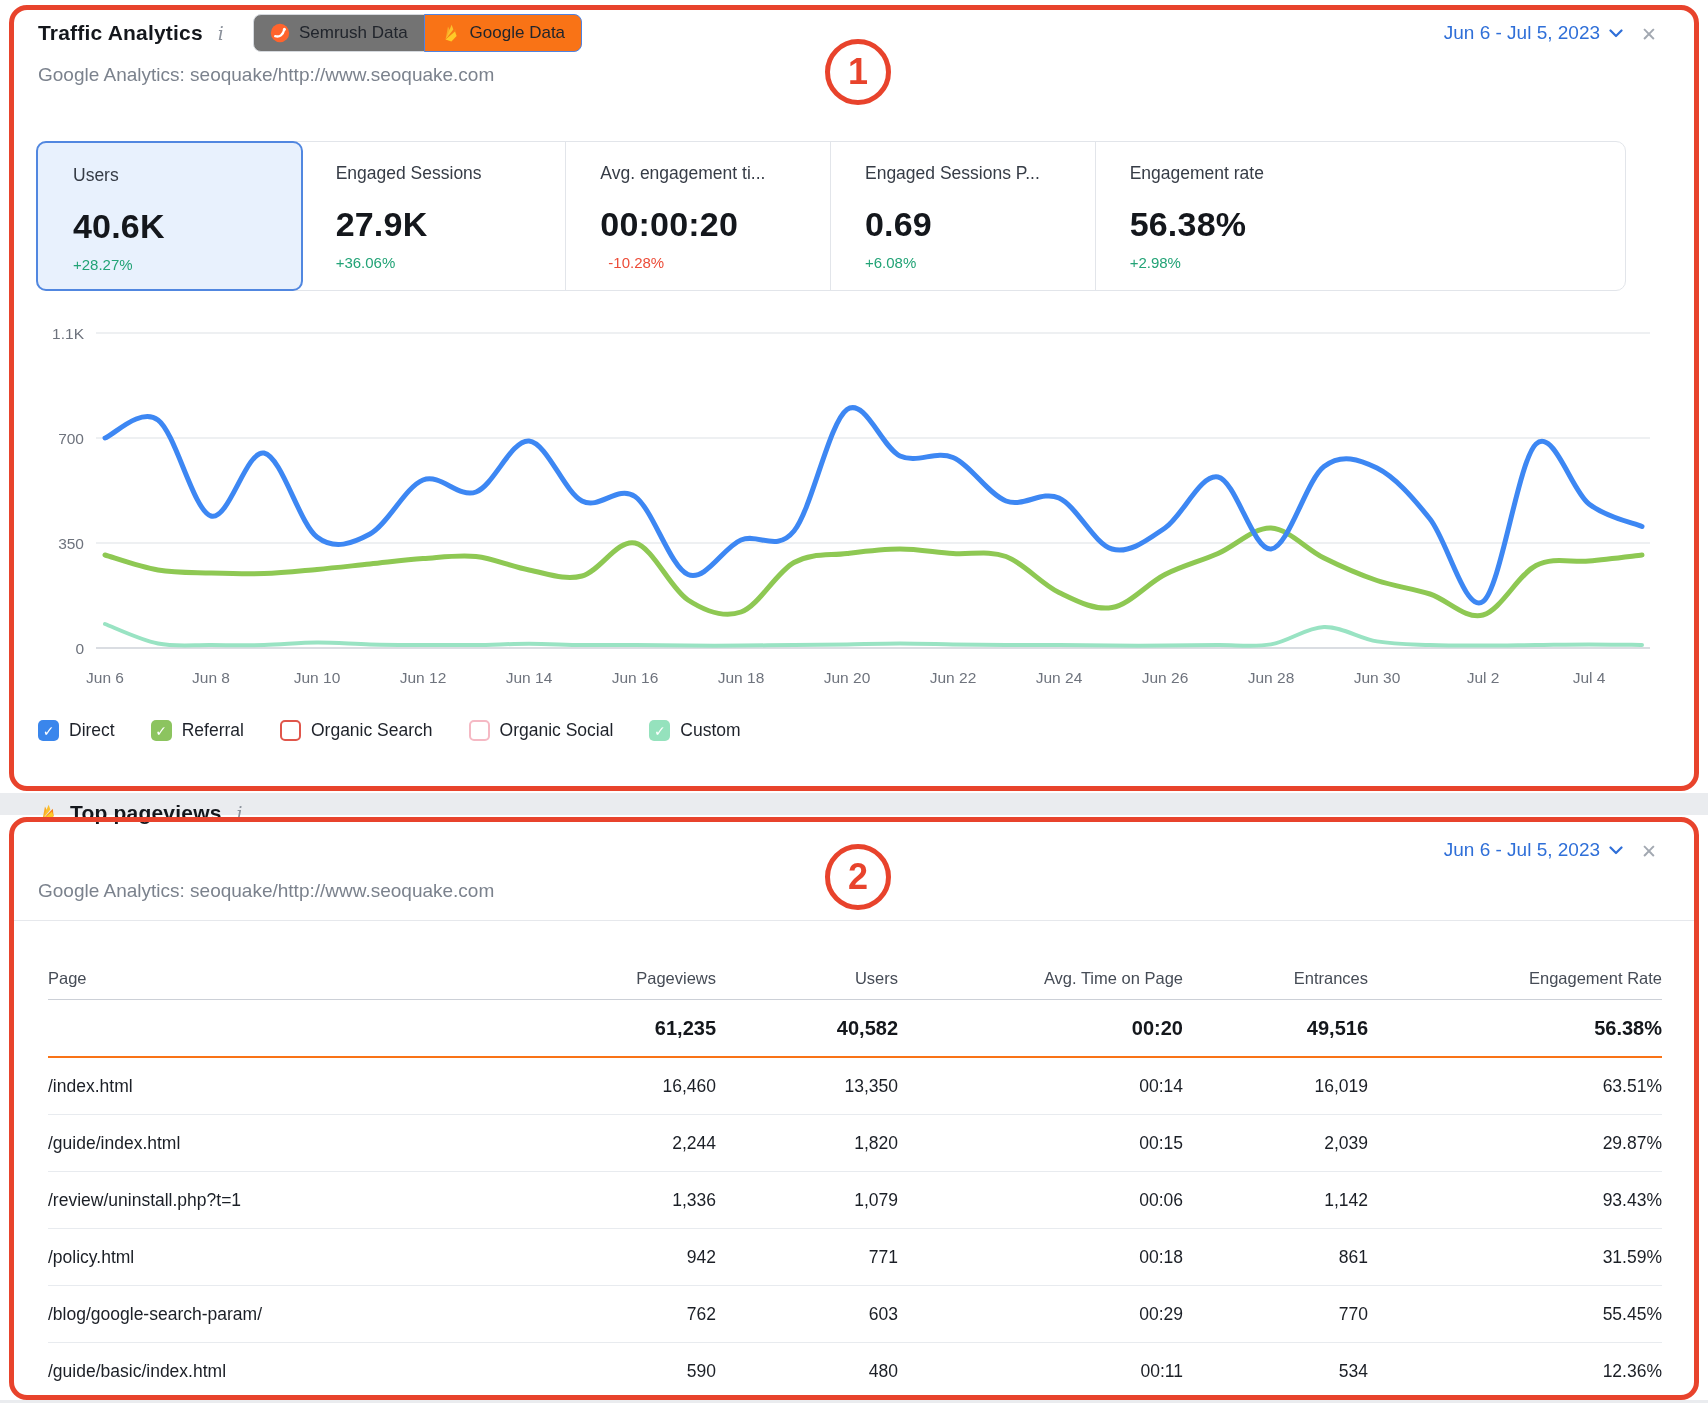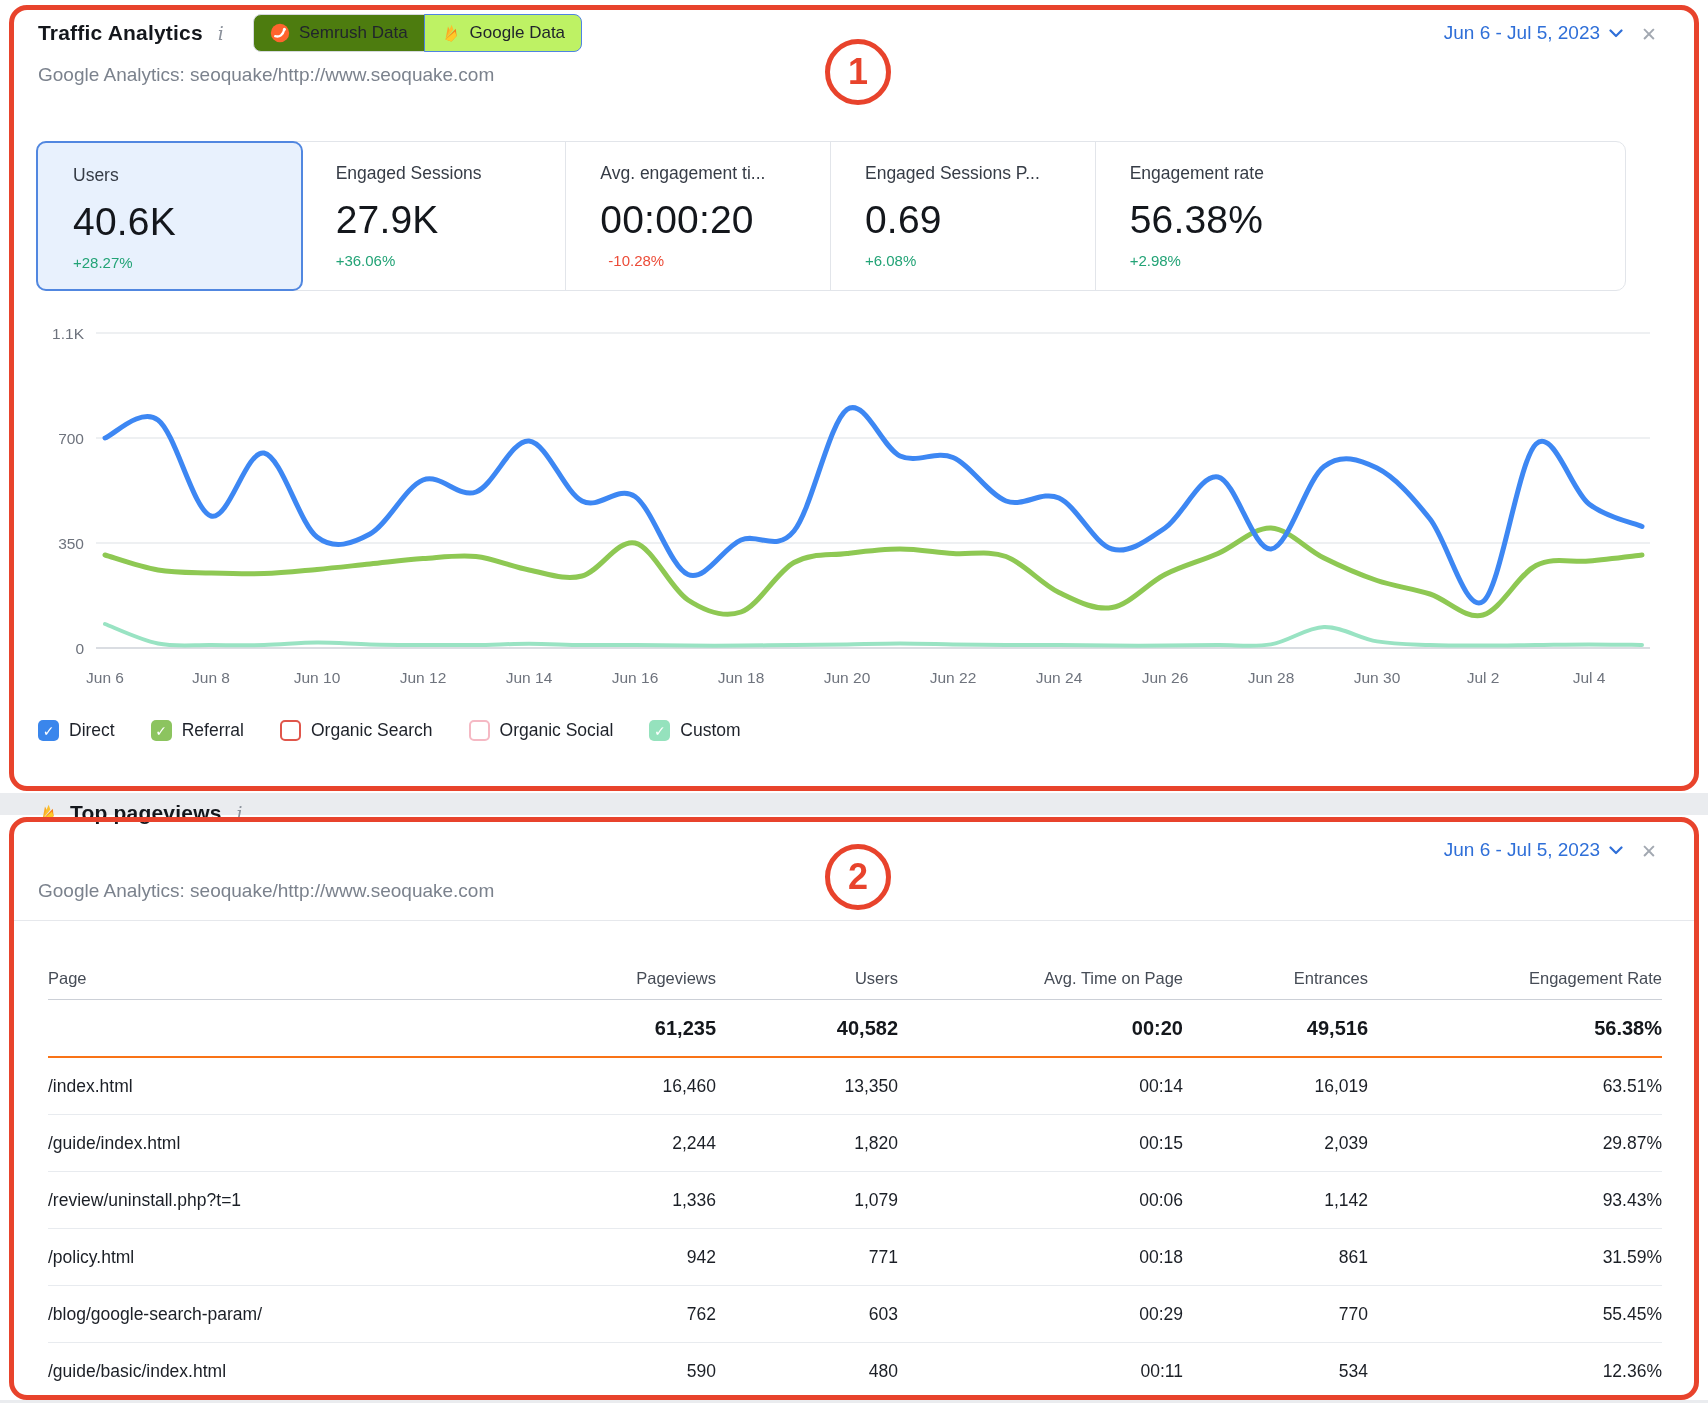--- a/index.html
+++ b/index.html
@@ -19,38 +19,38 @@
   .gap-band { position:absolute; left:0; width:1708px; background:#eaecef; z-index:1; }
 
   
   .panel-header { position:absolute; display:flex; align-items:center; gap:12px; z-index:5; }
   .panel-title { font-size:21px; font-weight:700; color:#14171c; letter-spacing:.2px; }
   .info-i { font-family:"DejaVu Serif",serif; font-style:italic; font-size:19px; color:#8b919b; padding:0 3px; }
   .subtitle { position:absolute; left:38px; font-size:19px; color:#7b828d; z-index:5; }
 
   .seg { display:flex; margin-left:14px; }
   .seg-btn { display:inline-flex; align-items:center; gap:9px; height:38px; padding:0 16px; font-size:17px;
-    color:#21252c; background:#4d7c0f; border:1px solid #d5d9de; cursor:pointer; }
+    color:#21252c; background:#737373; border:1px solid #d5d9de; cursor:pointer; }
   .seg-btn.left { border-radius:8px 0 0 8px; }
-  .seg-btn.right { border-radius:0 8px 8px 0; margin-left:-1px; background:#bef264; border:1.5px solid #4f83e3; }
+  .seg-btn.right { border-radius:0 8px 8px 0; margin-left:-1px; background:#f97316; border:1.5px solid #4f83e3; }
 
   .daterow { position:absolute; display:flex; align-items:flex-end; gap:18px; z-index:5; }
   .datesel { display:flex; align-items:center; gap:9px; color:#2f6fd8; font-size:19px; cursor:pointer; }
   .close-x { color:#a2a8b1; font-size:19px; cursor:pointer; line-height:1; }
 
   
   .cards { position:absolute; left:36px; top:141px; width:1590px; height:150px;
     display:grid; grid-template-columns:repeat(6,1fr); border:1px solid #e2e5ea; border-radius:10px; z-index:5; }
   .card { padding:21px 14px 0 34px; border-right:1px solid #e2e5ea; cursor:pointer; background:#fff; }
   .card:first-child { border-radius:10px 0 0 10px; }
   .card:last-child { border-right:none; border-radius:0 10px 10px 0; }
   .card.selected { background:#e8f1fd; border:2px solid #5187e0; border-radius:10px; margin:-1px; z-index:2;
     padding:22px 14px 0 35px; }
   .card-label { font-size:17.5px; color:#363c46; }
-  .card-value { font-size:39px; font-weight:400; color:#14171c; margin-top:14px; letter-spacing:.2px; }
+  .card-value { font-size:34px; font-weight:700; color:#14171c; margin-top:21px; letter-spacing:.2px; }
   .card-delta { font-size:15px; margin-top:10px; }
   .card-delta.up { color:#22a376; }
   .card-delta.down { color:#ec4c38;margin-left:8px; }
 
   
   #chart-svg { position:absolute; left:0; top:300px; z-index:4; }
 
   
   .legend { position:absolute; left:38px; top:720px; display:flex; align-items:center; gap:36px; z-index:5; }
   .legend-item { display:flex; align-items:center; gap:10px; cursor:pointer; }

